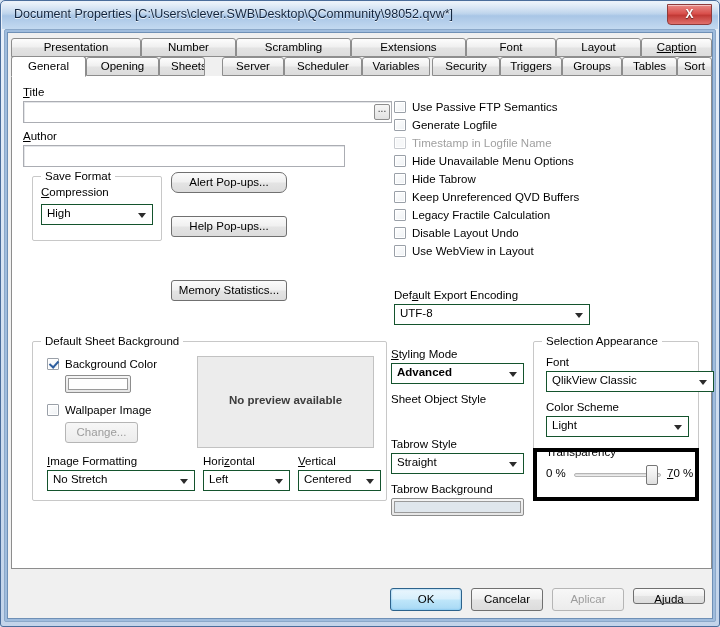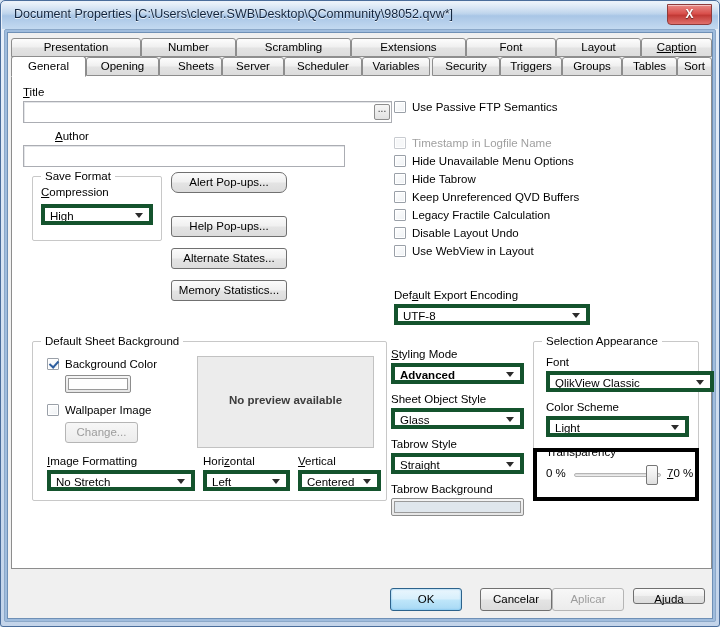--- a/index.html
+++ b/index.html
@@ -138,21 +138,21 @@
     text-align:center;
     font-size:10px;
     line-height:8px;
     color:#333;
     cursor:pointer;
   }
 
   .combo {
     position:absolute;
     background:#ffffff;
-    border:4px solid #14532d;
+    border:1px solid #14532d;
     font-size:11.5px;
     line-height:17px;
     padding-left:5px;
     color:#000;
     cursor:pointer;
     white-space:nowrap;
     overflow:hidden;
   }
   .combo .arrow {
     position:absolute;
@@ -298,58 +298,61 @@
       <div class="tab" style="left:130px;width:95px;">Number</div>
       <div class="tab" style="left:225px;width:115px;">Scrambling</div>
       <div class="tab" style="left:340px;width:115px;">Extensions</div>
       <div class="tab" style="left:455px;width:90px;">Font</div>
       <div class="tab" style="left:545px;width:85px;">Layout</div>
       <div class="tab" style="left:630px;width:71px;text-decoration:underline;">Caption</div>
     </div>
     <div class="tab-row row2">
       <div class="tab active" style="left:0px;width:75px;">General</div>
       <div class="tab" style="left:75px;width:73px;">Opening</div>
-      <div class="tab" style="left:148px;width:63px;padding-left:11px;">Sheets</div>
+      <div class="tab" style="left:148px;width:46px;padding-left:11px;">Sheets</div>
       <div class="tab" style="left:211px;width:62px;">Server</div>
       <div class="tab" style="left:273px;width:78px;">Scheduler</div>
       <div class="tab" style="left:351px;width:68px;">Variables</div>
       <div class="tab" style="left:421px;width:68px;">Security</div>
       <div class="tab" style="left:489px;width:62px;">Triggers</div>
       <div class="tab" style="left:551px;width:60px;">Groups</div>
       <div class="tab" style="left:611px;width:55px;">Tables</div>
       <div class="tab" style="left:666px;width:35px;">Sort</div>
     </div>
   </div>
 
   <div id="content">
 
     <div class="lbl" style="left:11px;top:10px;"><u>T</u>itle</div>
     <div class="textbox" style="left:11px;top:25px;width:369px;height:22px;"></div>
     <div class="browse-btn" style="left:362px;top:28px;width:16px;height:16px;">...</div>
 
-    <div class="lbl" style="left:11px;top:54px;margin-left:32px;"><u>A</u>uthor</div>
+    <div class="lbl" style="left:11px;top:54px;"><u>A</u>uthor</div>
     <div class="textbox" style="left:11px;top:69px;width:322px;height:22px;"></div>
 
     <div class="group" style="left:20px;top:100px;width:130px;height:65px;">
       <div class="group-title">Save Format</div>
       <div class="lbl" style="left:8px;top:9px;"><u>C</u>ompression</div>
       <div class="combo" style="left:8px;top:27px;width:112px;height:21px;">
         <span>High</span>
         <i class="arrow"></i>
       </div>
     </div>
 
     <div class="btn" style="left:159px;top:96px;width:116px;height:21px;line-height:19px;border-radius:7px;">Alert Pop-ups...</div>
     <div class="btn" style="left:159px;top:140px;width:116px;height:21px;line-height:19px;">Help Pop-ups...</div>
-    <div class="btn" style="left:159px;top:172px;width:116px;height:21px;line-height:19px;">Alternate States...</div>
     <div class="btn" style="left:159px;top:204px;width:116px;height:21px;line-height:19px;">Memory Statistics...</div>
 
     <div class="cbrow" style="left:382px;top:23px;width:250px;">
       <span class="cbox inner"></span>
       <span class="cbtext">Use Passive FTP Semantics</span>
+    </div>
+    <div class="cbrow" style="left:382px;top:41px;width:250px;">
+      <span class="cbox inner"></span>
+      <span class="cbtext">Generate Logfile</span>
     </div>
     <div class="cbrow" style="left:382px;top:59px;width:250px;">
       <span class="cbox inner dis"></span>
       <span class="cbtext dis">Timestamp in Logfile Name</span>
     </div>
     <div class="cbrow" style="left:382px;top:77px;width:250px;">
       <span class="cbox inner"></span>
       <span class="cbtext">Hide Unavailable Menu Options</span>
     </div>
     <div class="cbrow" style="left:382px;top:95px;width:250px;">
@@ -419,24 +422,20 @@
       </div>
     </div>
 
     <div class="lbl" style="left:379px;top:272px;"><u>S</u>tyling Mode</div>
     <div class="combo" style="left:379px;top:287px;width:133px;height:21px;font-weight:bold;">
       <span>Advanced</span>
       <i class="arrow"></i>
     </div>
 
     <div class="lbl" style="left:379px;top:317px;">Sheet Object Style</div>
-    <div class="combo" style="left:379px;top:332px;width:133px;height:21px;">
-      <span>Glass</span>
-      <i class="arrow"></i>
-    </div>
 
     <div class="lbl" style="left:379px;top:362px;">Tabrow Style</div>
     <div class="combo" style="left:379px;top:377px;width:133px;height:21px;">
       <span>Straight</span>
       <i class="arrow"></i>
     </div>
 
     <div class="lbl" style="left:379px;top:407px;">Tabrow Back<u>g</u>round</div>
     <div class="swatch tabrow" style="left:379px;top:422px;width:133px;height:18px;">
         <i></i>
@@ -463,18 +462,18 @@
       <div class="slider-thumb" style="left:112px;top:123px;"></div>
       <div class="lbl" style="left:133px;top:125px;"><u>7</u>0 %</div>
     </div>
 
     <div id="highlight" style="left:521px;top:372px;width:166px;height:53px;"></div>
 
   </div>
 
   <div id="btnbar">
     <div class="btn default" style="left:379px;top:9px;width:72px;height:23px;line-height:21px;">OK</div>
-    <div class="btn" style="left:460px;top:9px;width:72px;height:23px;line-height:21px;margin-left:9px;">Cancelar</div>
+    <div class="btn" style="left:460px;top:9px;width:72px;height:23px;line-height:21px;">Cancelar</div>
     <div class="btn disabled" style="left:541px;top:9px;width:72px;height:23px;line-height:21px;">Aplicar</div>
     <div class="btn" style="left:622px;top:9px;width:72px;height:16px;line-height:21px;">Ajuda</div>
   </div>
 
 </div>
 
 </body></html>

